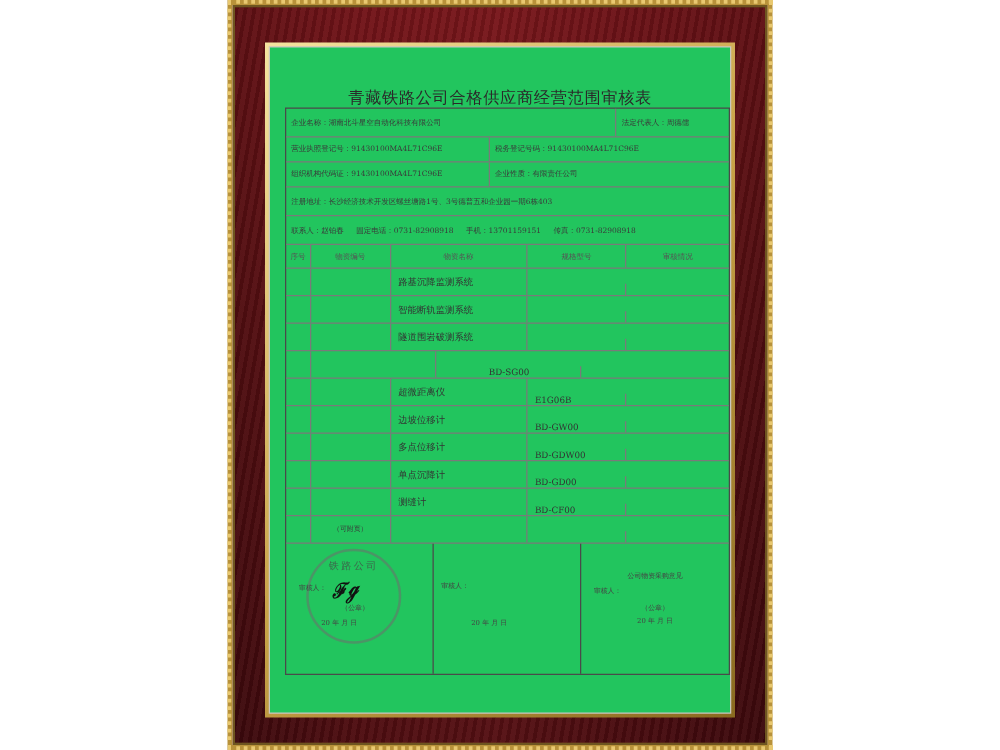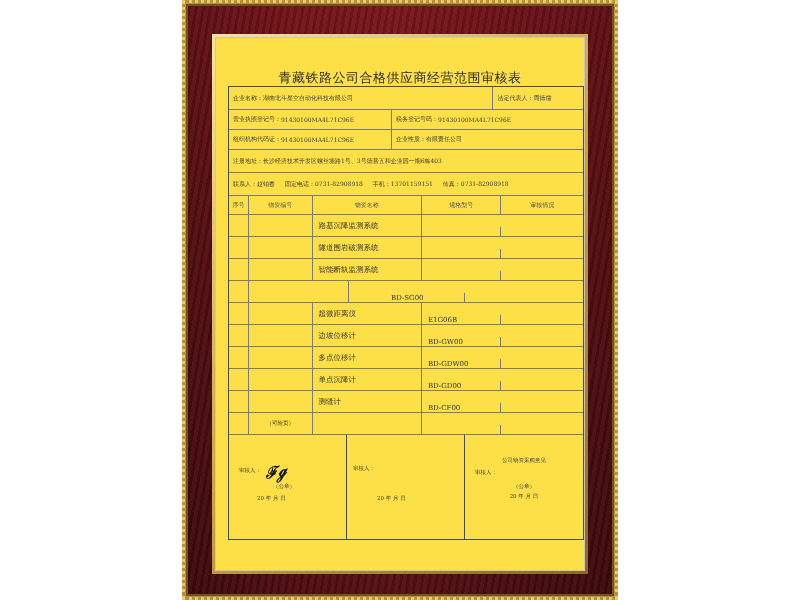--- a/index.html
+++ b/index.html
@@ -24,21 +24,21 @@
   }
   .frame-inner-gold {
     position: absolute; left: 26px; top: 30px; right: 26px; bottom: 22px;
     background: linear-gradient(135deg, #f5e3a0, #c9a348 50%, #8a6a20);
     padding: 3px;
   }
   .frame-inner-shadow {
     width: 100%; height: 100%; background: #c9c6c0; padding: 1px;
   }
   .paper {
-    width: 100%; height: 100%; background: #fde047;
+    width: 100%; height: 100%; background: #22c55e;
     position: relative; overflow: hidden;
   }
 
   .doc-title {
     position: absolute; left: 0; right: 0; top: 31px;
     text-align: center; font-size: 13px; color: #2a2a2a; letter-spacing: 0.5px;
   }
 
   .table {
     position: absolute; left: 12px; top: 48px; width: 356px;
@@ -177,28 +177,28 @@
           <div class="row item-row">
             <div class="cell col-seq"></div>
             <div class="cell col-code"></div>
             <div class="cell col-name">路基沉降监测系统</div>
             <div class="cell col-model"></div>
             <div class="cell col-review"></div>
           </div>
           <div class="row item-row">
             <div class="cell col-seq"></div>
             <div class="cell col-code"></div>
+            <div class="cell col-name">智能断轨监测系统</div>
+            <div class="cell col-model"></div>
+            <div class="cell col-review"></div>
+          </div>
+          <div class="row item-row">
+            <div class="cell col-seq"></div>
+            <div class="cell col-code"></div>
             <div class="cell col-name">隧道围岩破测系统</div>
-            <div class="cell col-model"></div>
-            <div class="cell col-review"></div>
-          </div>
-          <div class="row item-row">
-            <div class="cell col-seq"></div>
-            <div class="cell col-code"></div>
-            <div class="cell col-name">智能断轨监测系统</div>
             <div class="cell col-model"></div>
             <div class="cell col-review"></div>
           </div>
           <div class="row item-row">
             <div class="cell col-seq"></div>
             <div class="cell col-code"></div>
             <div class="cell col-model">BD-SG00</div>
             <div class="cell col-review"></div>
           </div>
           <div class="row item-row">
@@ -240,20 +240,23 @@
           <div class="row item-row">
             <div class="cell col-seq"></div>
             <div class="cell col-code" style="font-size:5.5px;">（可附页）</div>
             <div class="cell col-name"></div>
             <div class="cell col-model"></div>
             <div class="cell col-review"></div>
           </div>
 
           <div class="row sign-row">
             <div class="sign-cell sign-left">
+              <div class="stamp stamp-left">
+                <div class="stamp-text arc">铁路公司</div>
+              </div>
               <span class="label-sm reviewer">审核人：</span>
               <span class="signature">ℱℊ</span>
               <span class="label-sm seal">（公章）</span>
               <span class="label-sm date">20  年  月  日</span>
             </div>
             <div class="sign-cell sign-mid">
               <span class="label-sm reviewer">审核人：</span>
               <span class="label-sm date">20  年  月  日</span>
             </div>
             <div class="sign-cell sign-right">

